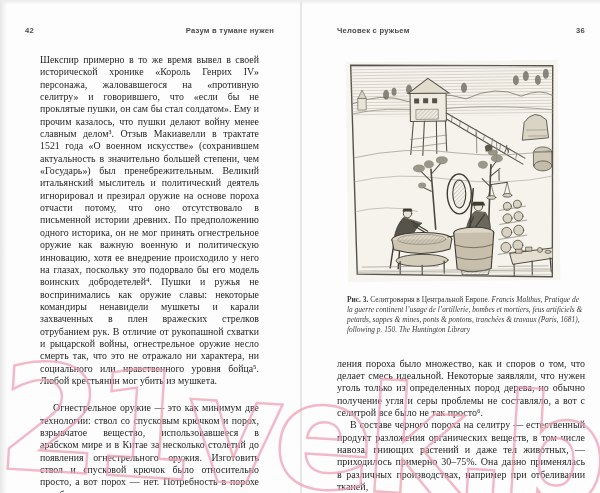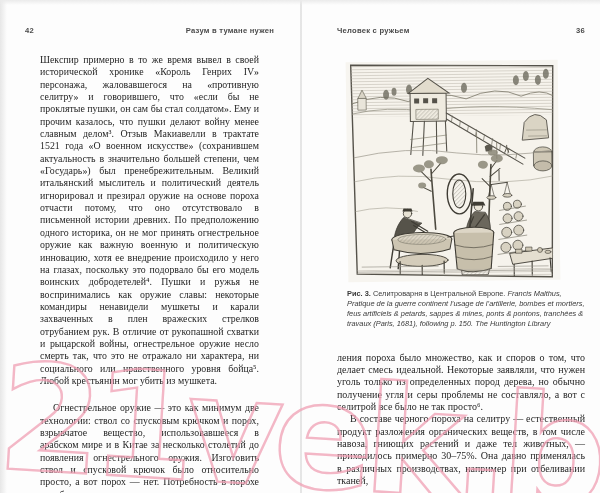--- a/index.html
+++ b/index.html
@@ -20,22 +20,22 @@
   .page.left{padding:26px 25px 0 25px;}
   .page.right{padding:26px 15px 11px 38px;}
   .runhead{display:flex;justify-content:space-between;align-items:baseline;
     font-family:"Liberation Sans", sans-serif;font-size:7.6px;font-weight:bold;
     color:#4a4a4a;letter-spacing:.25px;}
   .bodytext{margin-top:19px;font-size:9.9px;line-height:12.35px;text-align:justify;}
   .bodytext p{margin:15px;}
   .bodytext p.ind{text-indent:13px;}
   
   .figwrap{margin:26px 0 0 10px;width:212px;transform:rotate(-0.7deg);}
-  .caption{margin:8px 0 0 10px;width:238px;
-    font-family:Liberation Sans, sans-serif;font-size:7.4px;line-height:9.9px;
+  .caption{margin:14px 0 0 10px;width:238px;
+    font-family:Liberation Serif, serif;font-size:7.4px;line-height:9.9px;
     color:#3a3a3a;text-align:left;}
   .caption .cap-label{font-weight:bold;}
   .caption .cap-src{font-style:italic;}
   .rightbody{margin-top:23px;font-size:10px;line-height:12.35px;text-align:justify;}
   .rightbody p{margin:0;}
   .rightbody p.ind{text-indent:13px;}
   
   .wm{position:absolute;left:-8px;top:318px;z-index:9;pointer-events:none;}
   .engraving{display:block;background:#f7f5f0;}
 </style>

